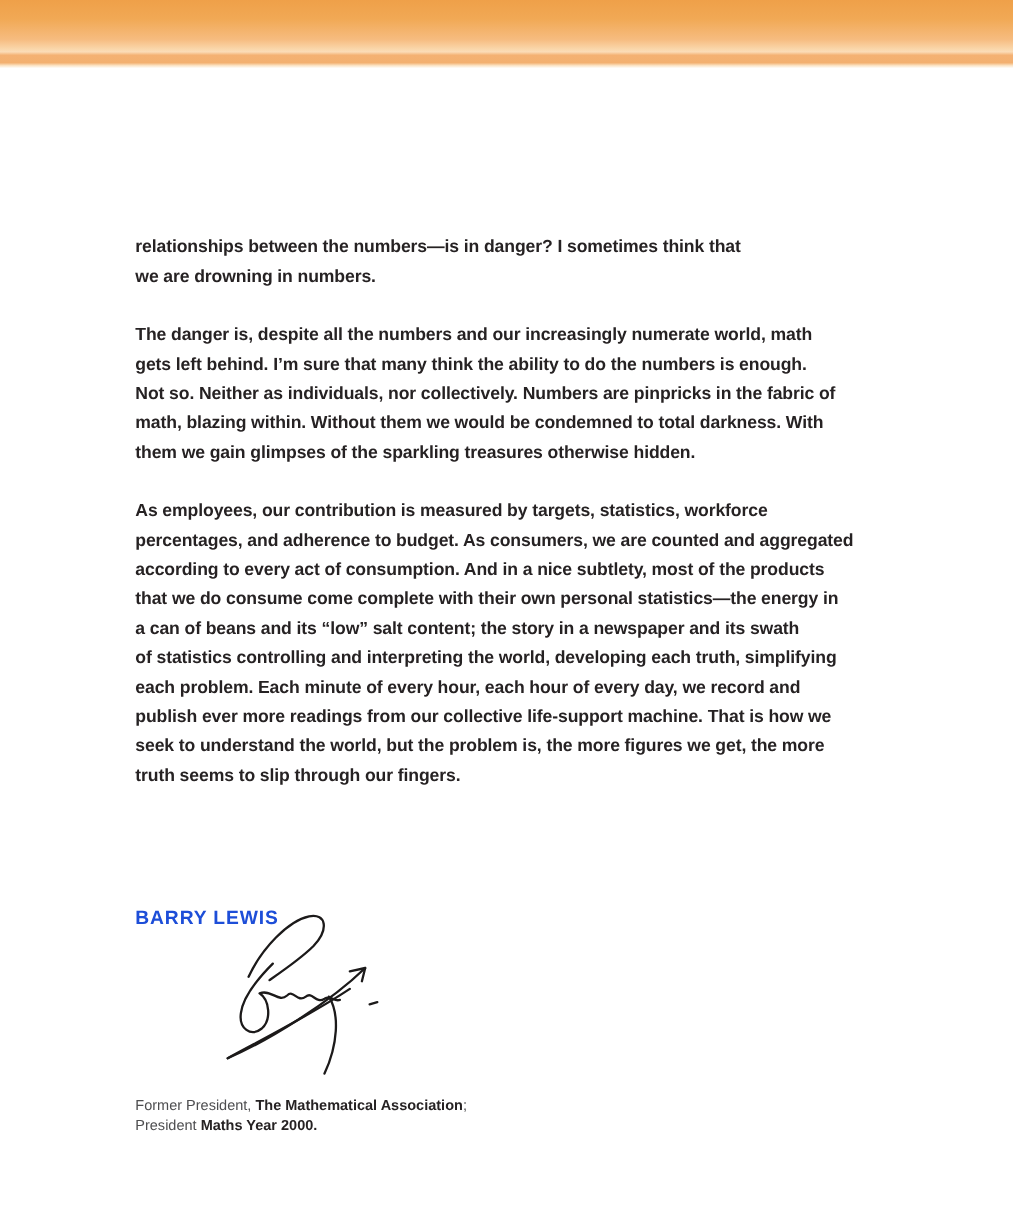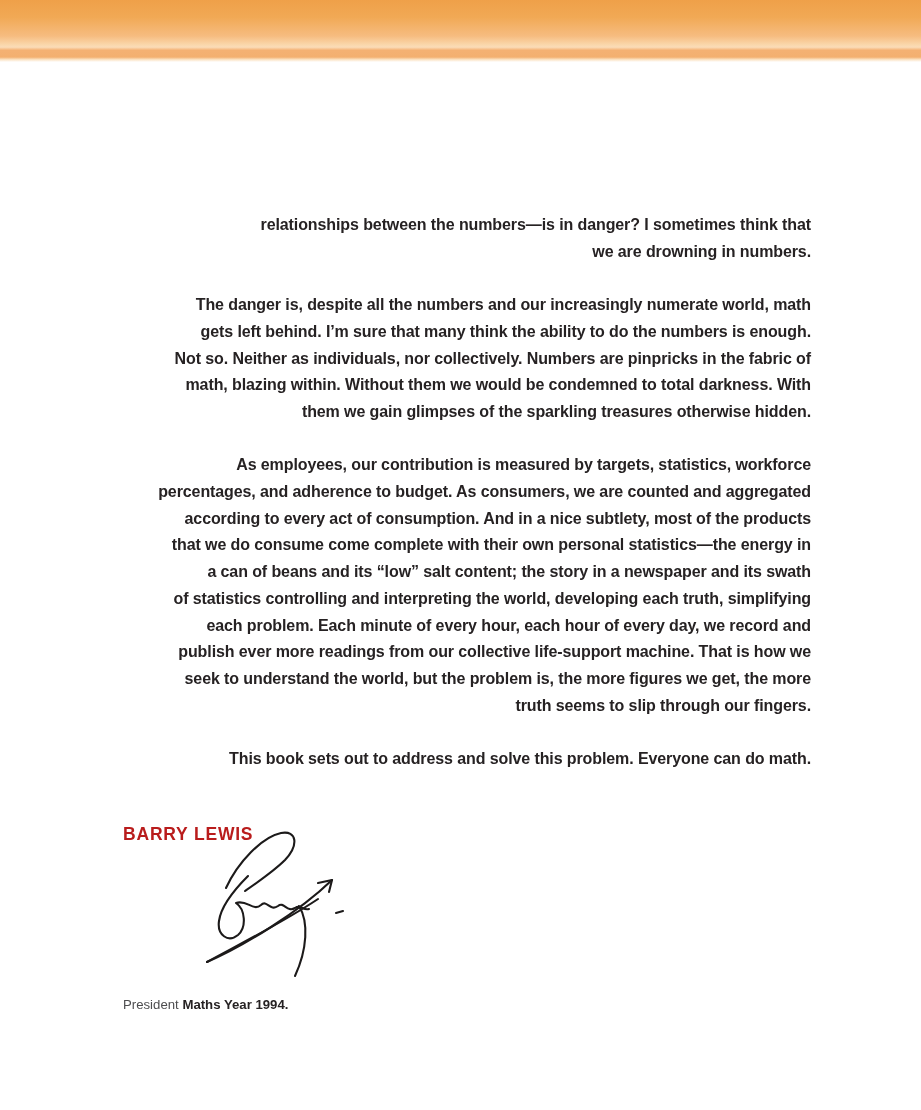--- a/index.html
+++ b/index.html
@@ -21,40 +21,39 @@
       #f6bc80 58%,
       #fad7ab 72%,
       #fbdcb8 76%,
       #f4b173 81%,
       #f3b070 92%,
       #fbe2c2 96%,
       #ffffff 100%);
   }
   .content {
     position: absolute;
-    left: 111px; top: 212px;
+    left: 123px; top: 212px;
     width: 700px;
-    text-align: right;
   }
   .content p {
     margin: 0 0 26.7px 0;
     font-weight: bold;
     font-size: 16px;
     line-height: 26.7px;
     color: #262223;
     white-space: pre;
     letter-spacing: -0.1px;
   }
   .byline {
     position: absolute;
     left: 123px; top: 824px;
     font-weight: bold;
     font-size: 17.5px;
     letter-spacing: 0.8px;
-    color: #b91c1c;
+    color: #1d4ed8;
   }
   .signature {
     position: absolute;
     left: 195px; top: 820px;
     width: 165px; height: 160px;
   }
   .signature path {
     fill: none;
     stroke: #1c1a1a;
     stroke-width: 2.1;
@@ -91,32 +90,32 @@
     <p>As employees, our contribution is measured by targets, statistics, workforce
 percentages, and adherence to budget. As consumers, we are counted and aggregated
 according to every act of consumption. And in a nice subtlety, most of the products
 that we do consume come complete with their own personal statistics—the energy in
 a can of beans and its “low” salt content; the story in a newspaper and its swath
 of statistics controlling and interpreting the world, developing each truth, simplifying
 each problem. Each minute of every hour, each hour of every day, we record and
 publish ever more readings from our collective life-support machine. That is how we
 seek to understand the world, but the problem is, the more figures we get, the more
 truth seems to slip through our fingers.</p>
-    <p>This book sets out to address and solve this problem. Everyone can do math.</p>
   </main>
 
   <div class="byline">BARRY LEWIS</div>
 
   <svg class="signature" viewBox="195 820 165 160" aria-hidden="true">
     <path d="M 226 888 C 238 862, 262 837, 281 833 C 297 830, 299 845, 285 860 C 274 871, 258 882, 245 891"></path>
     <path d="M 248 876 C 235 889, 221 906, 219 921 C 217 935, 228 943, 238 935 C 247 927, 245 909, 236 903 C 247 899, 253 912, 261 905 C 267 899, 270 912, 278 906 C 284 901, 287 913, 295 908 C 301 904, 303 911, 309 909"></path>
     <path d="M 299 906 C 309 922, 307 950, 295 976"></path>
     <path d="M 318 899 C 282 923, 238 945, 207 962"></path>
     <path d="M 207 962 C 244 946, 299 912, 332 880"></path>
     <path d="M 332 880 L 318 883 M 332 880 L 329 892"></path>
     <path d="M 336 913 L 343 911"></path>
   </svg>
 
   <div class="footer">
-    <div><span>President </span><strong>Maths Year 1994.</strong></div>
+    <div><span>Former President, </span><strong>The Mathematical Association</strong><span>;</span></div>
+    <div><span>President </span><strong>Maths Year 2000.</strong></div>
   </div>
 
 </div>
 
 </body></html>

